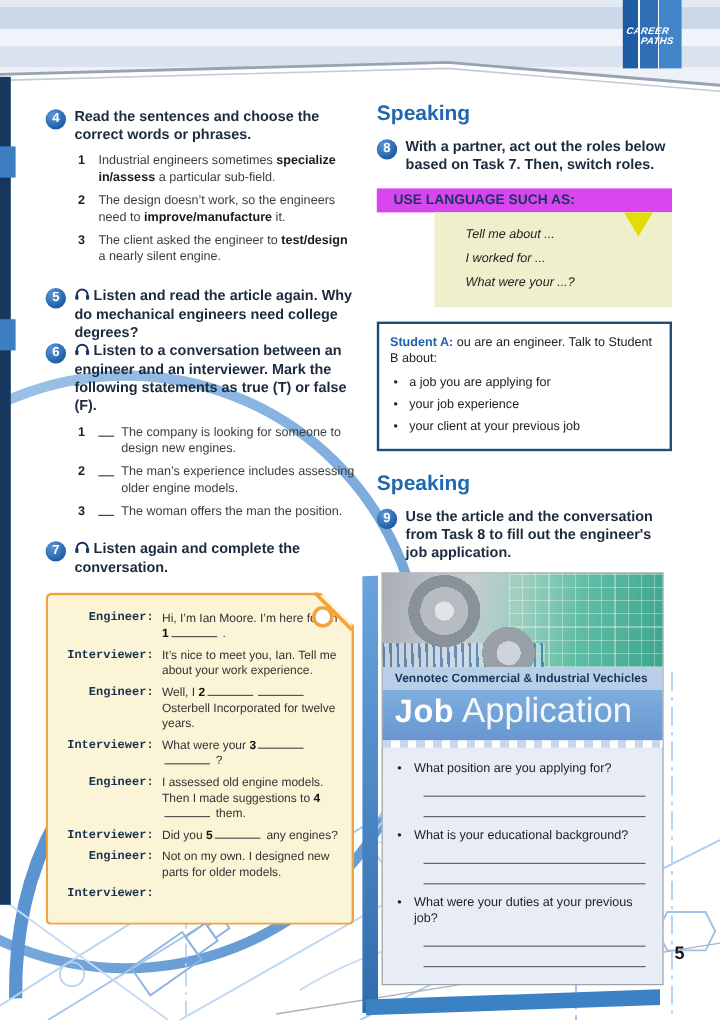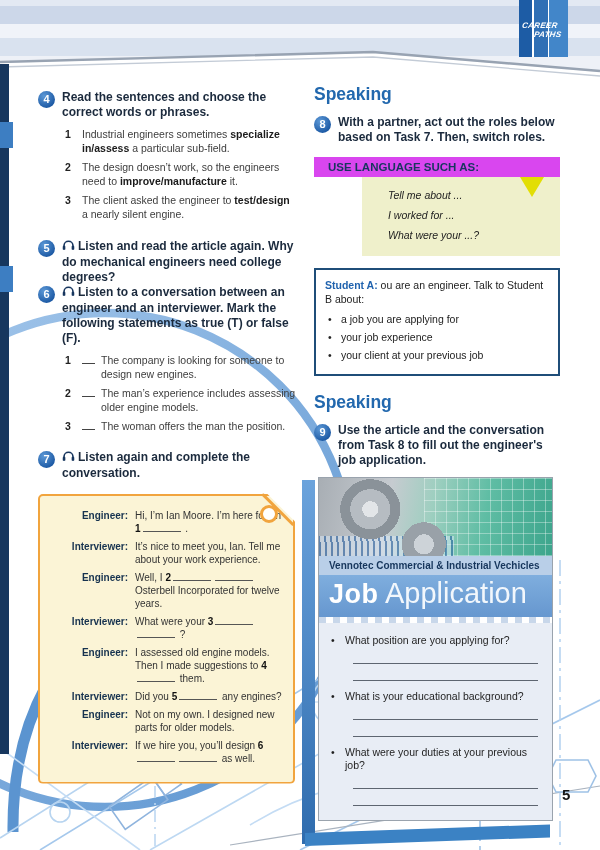--- a/index.html
+++ b/index.html
@@ -43,21 +43,21 @@
   .item-text .seg-b{color:#1b1b1b;}
   .tf-blank{display:inline-block;flex:0 0 13px;width:13px;height:9px;border-bottom:1.2px solid #444;margin-right:6px;} .mt16{margin-top:16px;} .mt18{margin-top:18px;}
 
   
   .tag{position:relative;margin-top:13px;width:257px;box-sizing:border-box;background:#fbf4d6;
     border:2px solid #f1a43e;border-radius:5px;padding:13px 10px 12px 8px;
     clip-path:polygon(0 0,229px 0,257px 28px,257px 100%,0 100%);}
   .tag-cut{position:absolute;top:12px;right:-7px;width:44px;height:2.5px;background:#f1a43e;transform:rotate(45deg);}
   .tag-hole{position:absolute;top:9px;right:15px;width:12px;height:12px;border:3px solid #f1a43e;border-radius:50%;background:#fff;}
   .c-row{display:flex;margin-bottom:5px;}
-  .speaker{flex:0 0 80px;text-align:right;font-weight:bold;font-size:10px;color:#16324f;padding-right:7px;line-height:13px;}
+  .speaker{flex:0 0 80px;text-align:right;font-weight:bold;font-size:10px;color:#16324f;padding-right:7px;line-height:13px;font-family:Liberation Mono, monospace;}
   .utterance{font-size:10px;color:#333;line-height:13px;}
   .utterance .seg-b{color:#111;}
   .blank{display:inline-block;width:38px;height:8px;border-bottom:1.1px solid #555;margin:0 2px;}
 
   
   .ul-box{margin-top:12px;position:relative;}
   .ul-header{background:#d946ef;color:#17365e;font-weight:bold;font-size:11.5px;padding:4px 14px;}
   .ul-body{background:#eff0cb;padding:7px 8px 9px 26px;position:relative;margin-left:48px;}
   .ul-phrase{font-style:italic;font-size:10.5px;color:#222;line-height:17px;margin:3px 0;}
   .ul-tri{position:absolute;top:0;right:16px;width:0;height:0;border-left:12px solid transparent;border-right:12px solid transparent;border-top:20px solid #e2de04;}
@@ -248,21 +248,20 @@
           <div class="c-row">
             <div class="speaker">Interviewer:</div>
             <div class="utterance"><span class="seg-t">Did you </span><span class="seg-b" style="font-weight: bold;">5</span><span class="blank"></span><span class="seg-t"> any engines?</span></div>
           </div>
           <div class="c-row">
             <div class="speaker">Engineer:</div>
             <div class="utterance"><span class="seg-t">Not on my own. I designed new parts for older models.</span></div>
           </div>
           <div class="c-row">
             <div class="speaker">Interviewer:</div>
-            <div class="utterance"><span class="seg-t">If we hire you, you’ll design </span><span class="seg-b" style="font-weight: bold;">6</span><span class="blank"></span><span class="blank"></span><span class="seg-t"> as well.</span></div>
           </div>
         </div>
     </div>
   </div>
 
   <div class="col-right">
 
     <div class="h-heading" style="margin-top:0;">Speaking</div>
 
     <div class="task">

